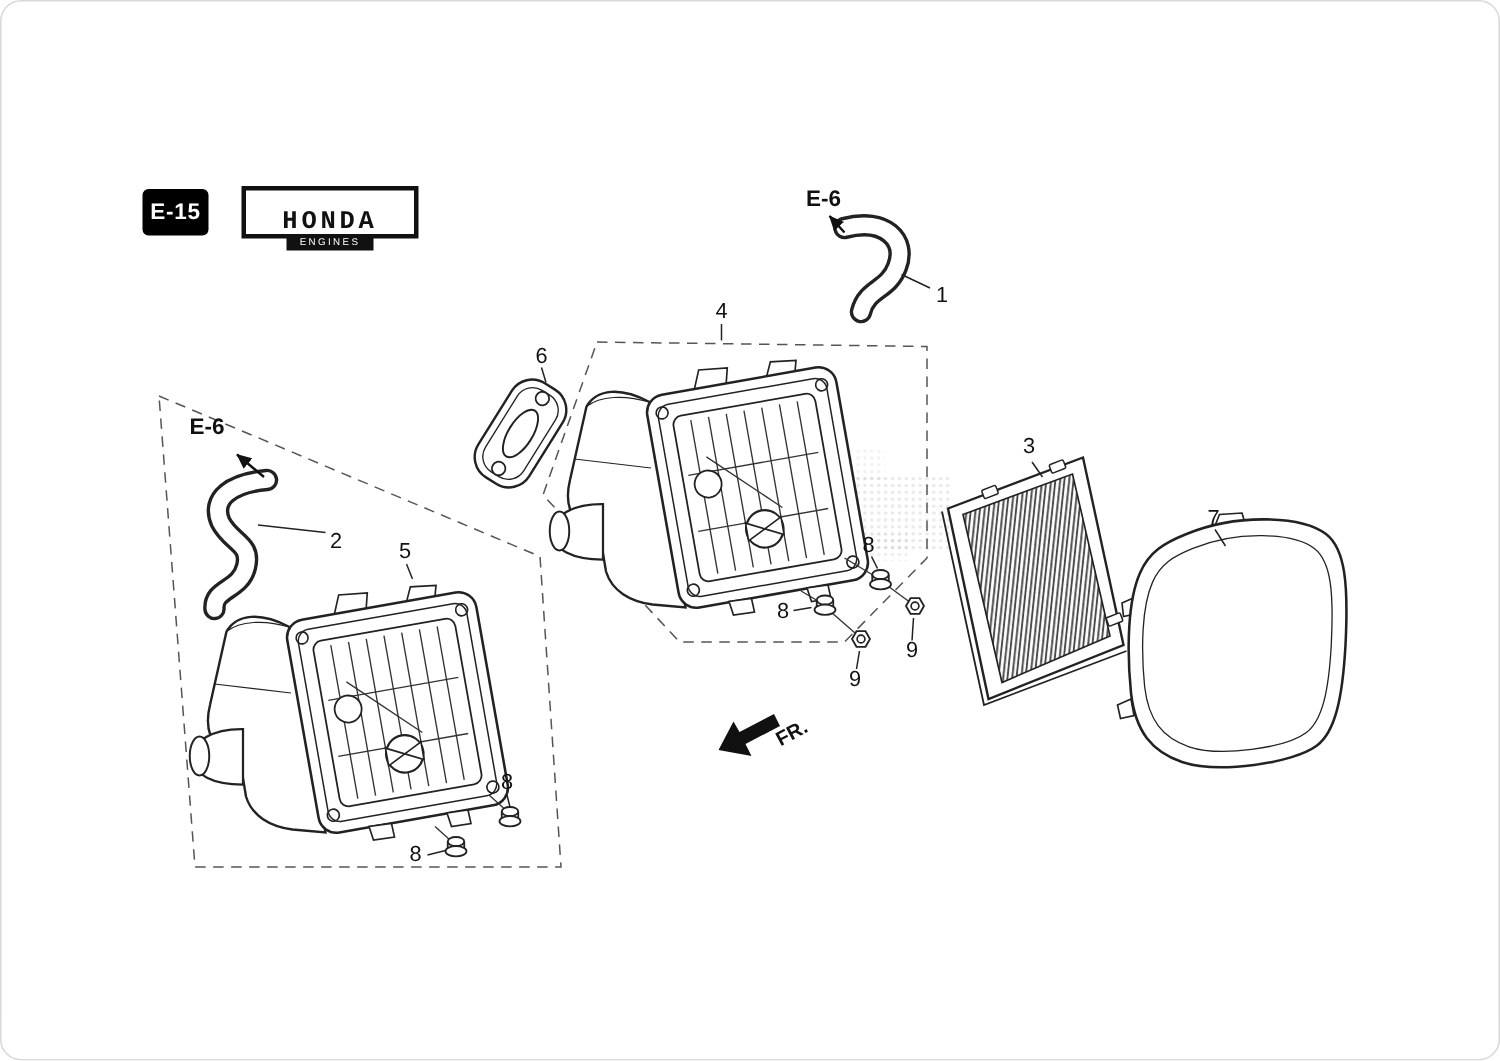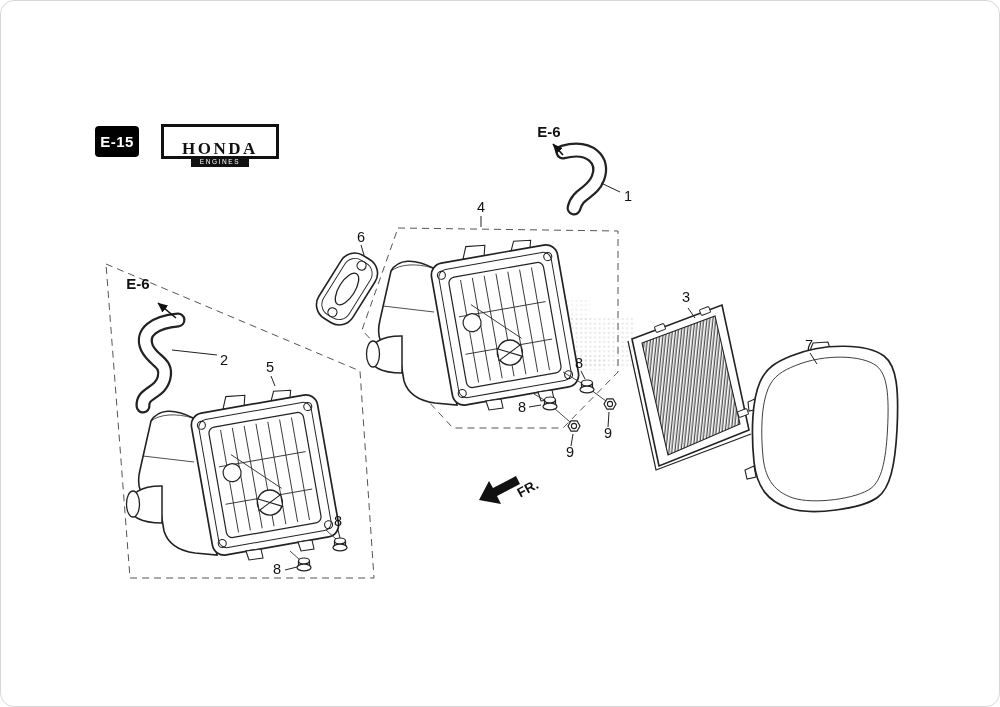--- a/index.html
+++ b/index.html
@@ -28,21 +28,21 @@
     position:absolute; left:161px; top:124px;
     width:118px; height:35px;
     border:3px solid #111111;
     background:#ffffff;
     box-sizing:border-box;
     display:flex; flex-direction:column; align-items:center; justify-content:center;
   }
   .brand {
     font-weight:bold; font-size:17px; line-height:1;
     letter-spacing:2.5px; color:#111111;
-    font-family:Liberation Serif, serif;
+    font-family:Liberation Mono, monospace;
     margin-top:24px;
   }
   .brand-sub {
     margin-top:1px;
     background:#111111; color:#ffffff;
     font-size:6.5px; line-height:1.2; letter-spacing:1.6px;
     padding:0.5px 9px 1px 9px;
     font-family:"Liberation Sans", sans-serif;
   }
   svg.diagram { position:absolute; left:0; top:0; }

